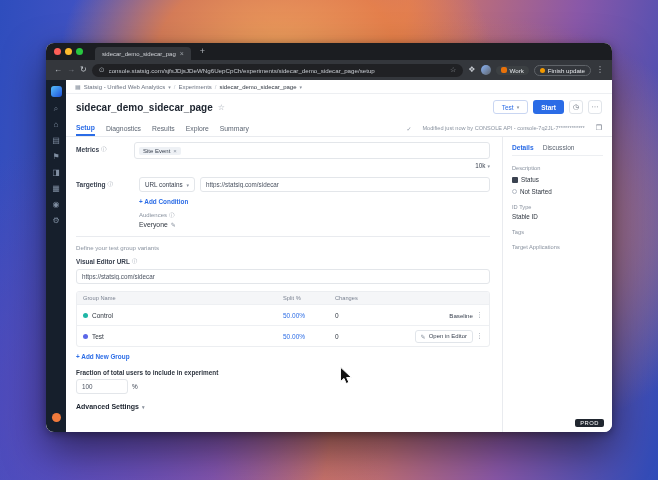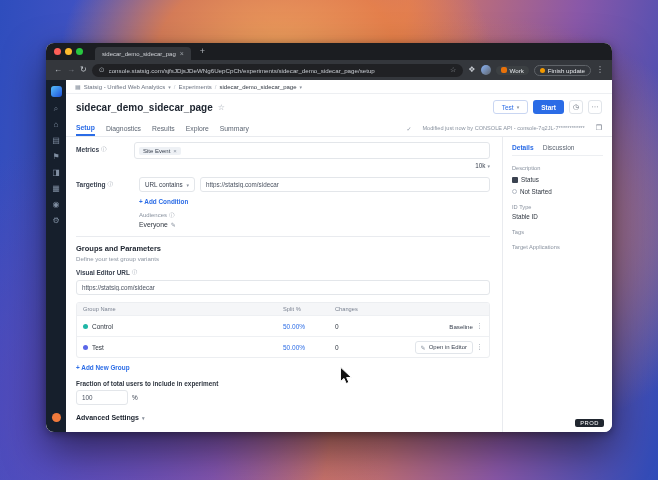--- a/index.html
+++ b/index.html
@@ -244,21 +244,20 @@
           <span>Audiences</span>
           <span class="info">ⓘ</span>
         </div>
         <div class="aud-value">
           <span>Everyone</span>
           <span class="pencil">✎</span>
         </div>
 
         <div class="divider"></div>
 
-        <div class="gtitle">Groups and Parameters</div>
         <div class="gsub">Define your test group variants</div>
         <div class="velabel">
           <span>Visual Editor URL</span>
           <span class="info">ⓘ</span>
         </div>
         <input class="tinput ve-input" value="https://statsig.com/sidecar" style="">
 
         <div class="gtable">
           <div class="thead">
             <span class="c-name">Group Name</span>

